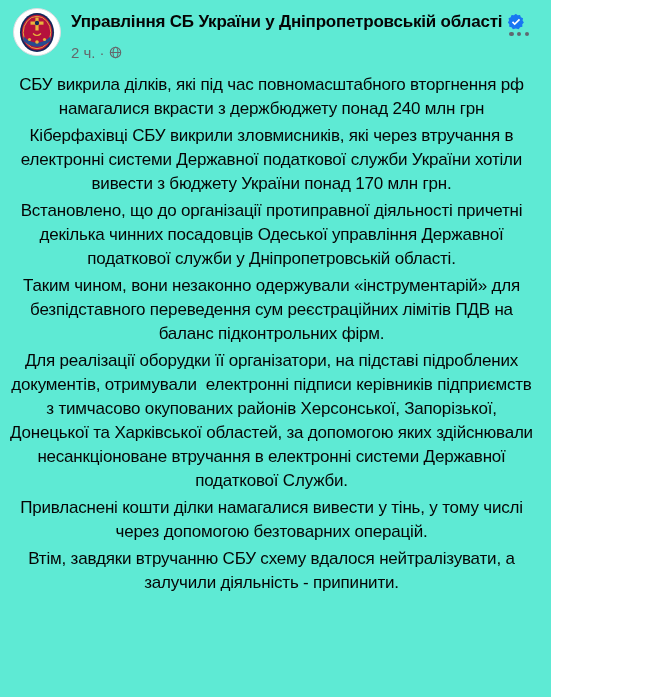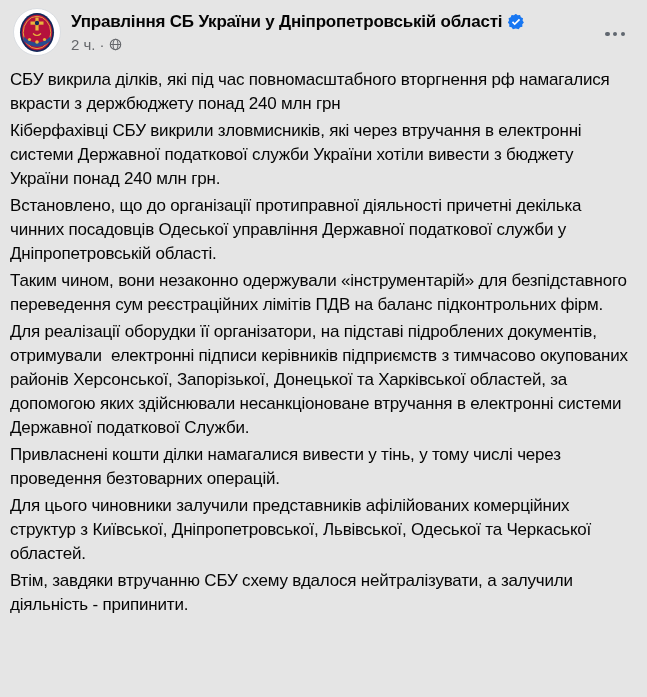--- a/index.html
+++ b/index.html
@@ -9,23 +9,23 @@
   }
   body {
     width: 647px;
     height: 697px;
     overflow: hidden;
     font-family: "Liberation Sans", "DejaVu Sans", sans-serif;
     -webkit-font-smoothing: antialiased;
   }
   .post-card {
     position: relative;
-    width: 647px;
+    width: 551px;
     height: 697px;
-    background: #e5e5e5;
+    background: #5eead4;
   }
   
   .post-header {
     display: flex;
     align-items: flex-start;
     padding: 8px 16px 0 13px;
   }
   .avatar-btn {
     width: 48px;
     height: 48px;
@@ -50,21 +50,21 @@
     font-weight: 600;
     letter-spacing: -0.2px;
     color: #050505;
     cursor: pointer;
   }
   .verified-badge { flex: 0 0 16px; height: 16px; }
   .meta-row {
     display: flex;
     align-items: center;
     gap: 4px;
-    margin-top: 4px;
+    margin-top: 12px;
     font-size: 15px;
     color: #65676b;
   }
   .meta-row .timestamp { cursor: pointer; }
   .meta-sep { color: #65676b; }
   .globe-icon { display: inline-block; line-height: 0; }
   .more-btn {
     position: absolute;
     top: 24px;
     right: 16px;
@@ -81,20 +81,21 @@
     border-radius: 50%;
     background: #606770;
   }
   
   .post-body {
     padding: 12px 18px 0 10px;
     font-size: 17px;
     line-height: 24px;
     letter-spacing: -0.2px;
     color: #050505;
+    text-align: center;
   }
   .post-paragraph {
     margin: 0 0 3px 0;
     white-space: pre-wrap;
   }
 </style>
 </head>
 <body>
 
 <div class="post-card">
@@ -145,22 +146,21 @@
     <div class="more-btn">
       <span class="dot"></span>
       <span class="dot"></span>
       <span class="dot"></span>
     </div>
 
   </div>
 
   <div class="post-body">
       <p class="post-paragraph">СБУ викрила ділків, які під час повномасштабного вторгнення рф намагалися вкрасти з держбюджету понад 240 млн грн</p>
-      <p class="post-paragraph">Кіберфахівці СБУ викрили зловмисників, які через втручання в електронні системи Державної податкової служби України хотіли вивести з бюджету України понад 240 млн грн.</p>
+      <p class="post-paragraph">Кіберфахівці СБУ викрили зловмисників, які через втручання в електронні системи Державної податкової служби України хотіли вивести з бюджету України понад 170 млн грн.</p>
       <p class="post-paragraph">Встановлено, що до організації протиправної діяльності причетні декілька чинних посадовців Одеської управління Державної податкової служби у Дніпропетровській області.</p>
       <p class="post-paragraph">Таким чином, вони незаконно одержували «інструментарій» для безпідставного переведення сум реєстраційних лімітів ПДВ на баланс підконтрольних фірм.</p>
       <p class="post-paragraph">Для реалізації оборудки її організатори, на підставі підроблених документів, отримували  електронні підписи керівників підприємств з тимчасово окупованих районів Херсонської, Запорізької, Донецької та Харківської областей, за допомогою яких здійснювали несанкціоноване втручання в електронні системи Державної податкової Служби.</p>
-      <p class="post-paragraph">Привласнені кошти ділки намагалися вивести у тінь, у тому числі через проведення безтоварних операцій.</p>
-      <p class="post-paragraph">Для цього чиновники залучили представників афілійованих комерційних структур з Київської, Дніпропетровської, Львівської, Одеської та Черкаської областей.</p>
+      <p class="post-paragraph">Привласнені кошти ділки намагалися вивести у тінь, у тому числі через допомогою безтоварних операцій.</p>
       <p class="post-paragraph">Втім, завдяки втручанню СБУ схему вдалося нейтралізувати, а залучили діяльність - припинити.</p>
     </div>
 
 </div>
 
 </body></html>

